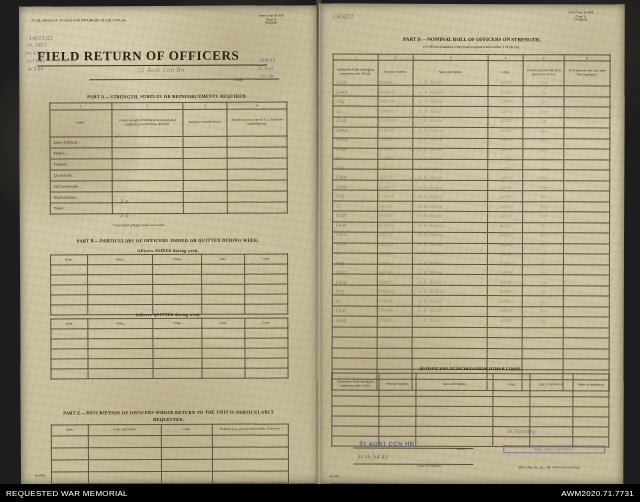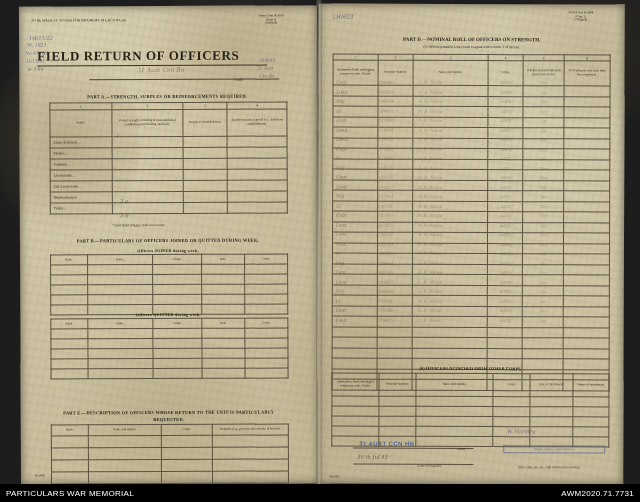--- a/index.html
+++ b/index.html
@@ -835,16 +835,16 @@
     <div class="scrib handviolet" style="left:190px;top:424px;font-size:5px;">W. Hardley</div>
     <div class="stamp-box" style="left:186px;top:441px;width:96px;">(Rank, Name, Appointment.)</div>
     <div class="xtiny ink" style="position:absolute;left:170px;top:462px;width:124px;text-align:center;">(Rate, Date, etc., etc., with which Unit is serving.)</div>
 
     <div class="xtiny ink" style="position:absolute;left:12px;bottom:4px;">W.3008</div>
   </div>
 
   <div class="foldline" style="left:316px;"></div>
 
   <div id="footer">
-    <span class="l">PARTICULARS WAR MEMORIAL</span>
+    <span class="l">REQUESTED WAR MEMORIAL</span>
     <span class="r">AWM2020.71.7731</span>
   </div>
 </div>
 
 </body></html>

